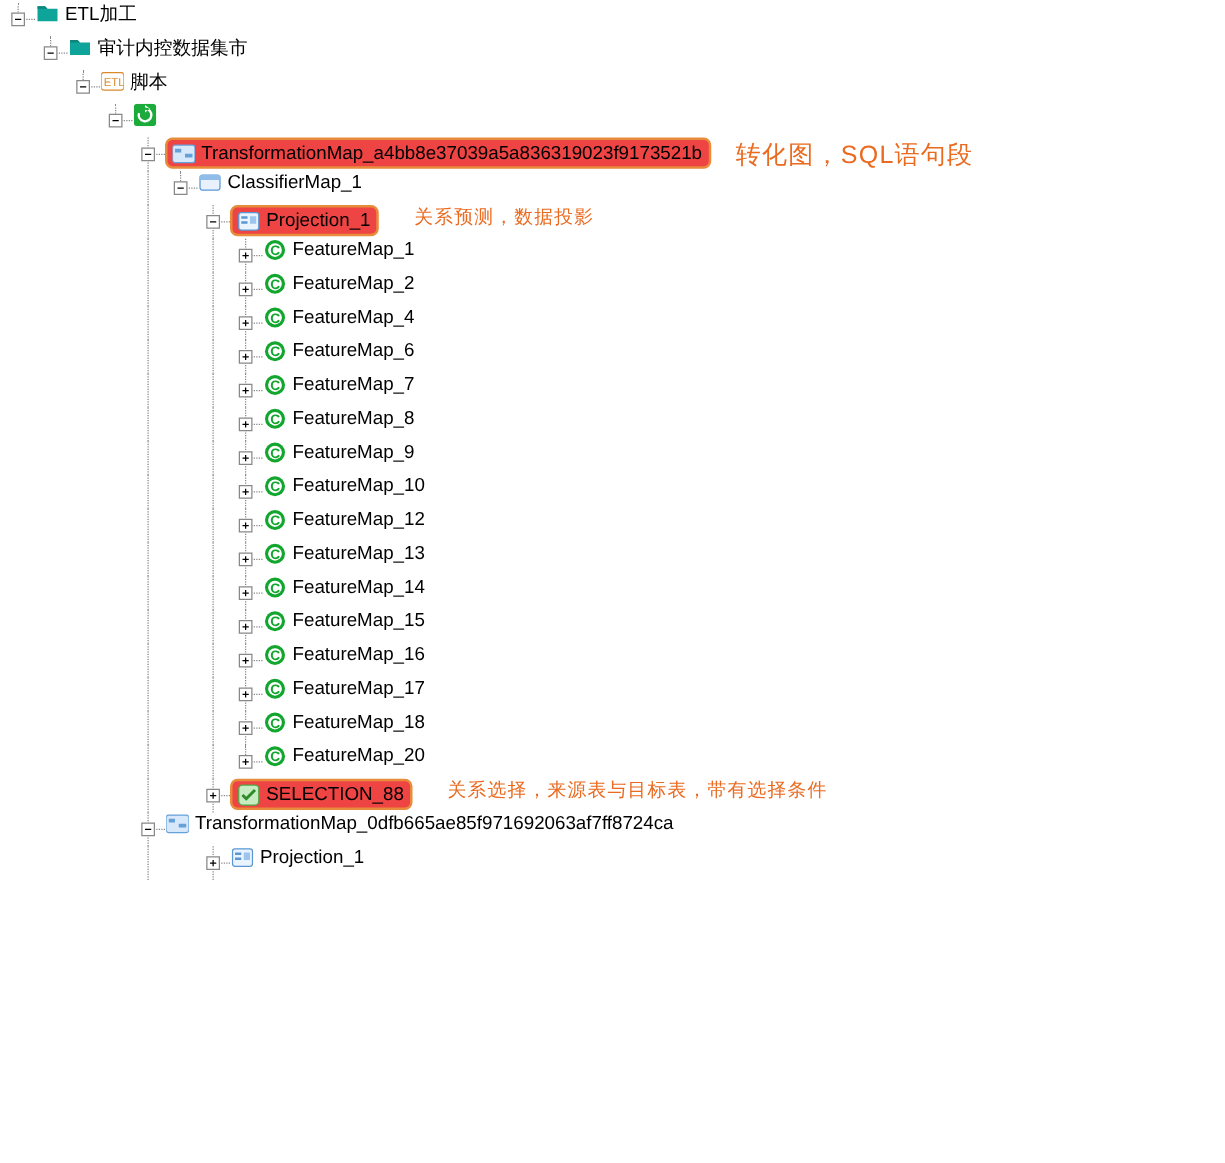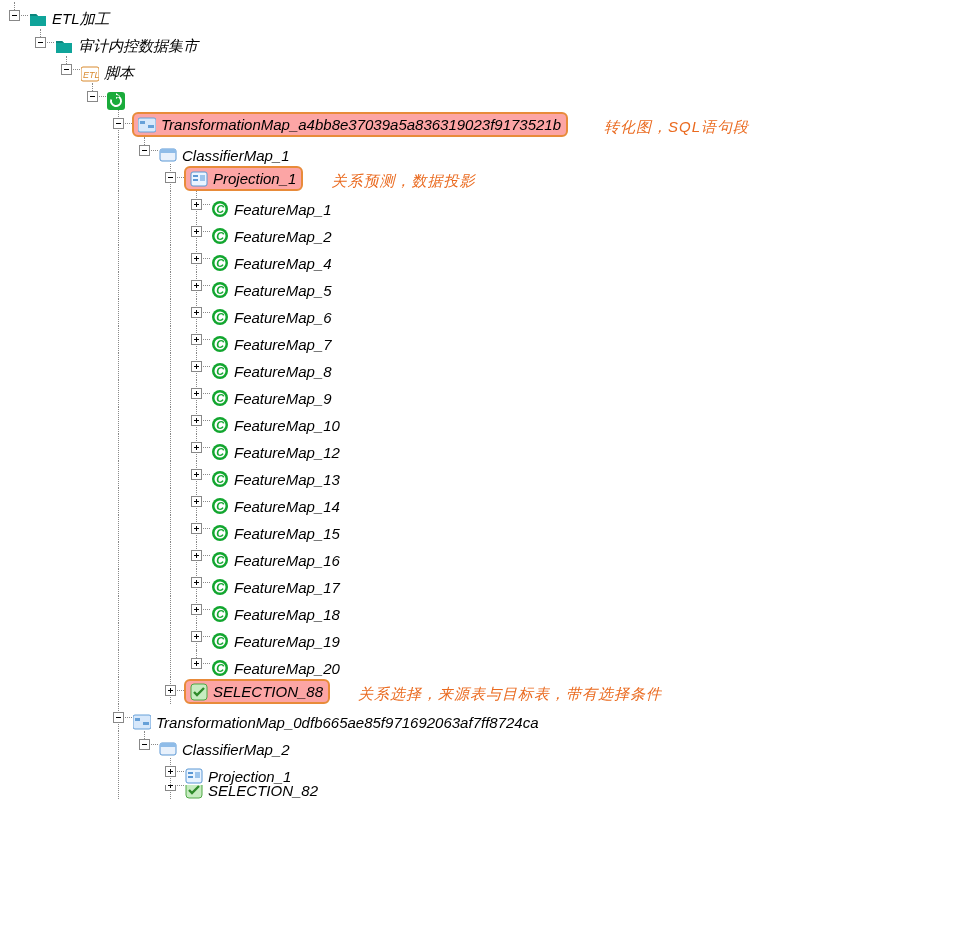--- a/index.html
+++ b/index.html
@@ -10,24 +10,23 @@
     color: #000;
     padding: 2px;
     width: 980px;
     height: 930px;
     overflow: hidden;
     position: relative;
   }
   .tree { position: relative; }
   .row {
     display: flex;
-    align-items: flex-end;
+    align-items: flex-start;
     height: 27px;
     white-space: nowrap;
-    font-style: italic;
   }
   .conn {
     display: inline-block;
     width: 26px;
     height: 27px;
     position: relative;
     flex-shrink: 0;
   }
   
   .conn.v::before {
@@ -107,31 +106,31 @@
     align-items: center;
     justify-content: center;
     margin-right: 2px;
     flex-shrink: 0;
   }
   .icon svg { display: block; }
   .label { padding: 0 2px; }
   .hl {
     border: 2px solid #e88b3a;
     border-radius: 6px;
-    background: #fca5a5;
+    background: #ef4444;
     display: inline-flex;
     align-items: center;
     padding: 0 3px;
     height: 25px;
   }
   .annot {
     color: #ea6a1f;
-    font-size: 15px;
+    font-size: 20px;
     letter-spacing: 1px;
-    margin-left: 36px;
+    margin-left: 20px;
   }
   .annot.sm { margin-left: 28px; font-size: 15px; }
 </style>
 </head>
 <body>
 
 <svg width="0" height="0" style="position:absolute">
   <defs>
     <g id="i-folder-teal">
       <path d="M1 3h6l2 2h8v10H1z" fill="#0fa49a"></path>
@@ -352,38 +351,20 @@
         <span class="conn blank"></span>
         <span class="conn v"></span>
         <span class="conn t">
           <span class="expander plus"></span>
         </span>
         <span class="icon">
           <svg width="18" height="18">
             <use href="#i-feat"></use>
           </svg>
         </span>
-        <span class="label">FeatureMap_5</span>
-      </div>
-      <div class="row">
-        <span class="conn blank"></span>
-        <span class="conn blank"></span>
-        <span class="conn blank"></span>
-        <span class="conn blank"></span>
-        <span class="conn v"></span>
-        <span class="conn blank"></span>
-        <span class="conn v"></span>
-        <span class="conn t">
-          <span class="expander plus"></span>
-        </span>
-        <span class="icon">
-          <svg width="18" height="18">
-            <use href="#i-feat"></use>
-          </svg>
-        </span>
         <span class="label">FeatureMap_6</span>
       </div>
       <div class="row">
         <span class="conn blank"></span>
         <span class="conn blank"></span>
         <span class="conn blank"></span>
         <span class="conn blank"></span>
         <span class="conn v"></span>
         <span class="conn blank"></span>
         <span class="conn v"></span>
@@ -569,38 +550,20 @@
         <span class="conn v"></span>
         <span class="conn t">
           <span class="expander plus"></span>
         </span>
         <span class="icon">
           <svg width="18" height="18">
             <use href="#i-feat"></use>
           </svg>
         </span>
         <span class="label">FeatureMap_18</span>
-      </div>
-      <div class="row">
-        <span class="conn blank"></span>
-        <span class="conn blank"></span>
-        <span class="conn blank"></span>
-        <span class="conn blank"></span>
-        <span class="conn v"></span>
-        <span class="conn blank"></span>
-        <span class="conn v"></span>
-        <span class="conn t">
-          <span class="expander plus"></span>
-        </span>
-        <span class="icon">
-          <svg width="18" height="18">
-            <use href="#i-feat"></use>
-          </svg>
-        </span>
-        <span class="label">FeatureMap_19</span>
       </div>
       <div class="row">
         <span class="conn blank"></span>
         <span class="conn blank"></span>
         <span class="conn blank"></span>
         <span class="conn blank"></span>
         <span class="conn v"></span>
         <span class="conn blank"></span>
         <span class="conn v"></span>
         <span class="conn l">
@@ -647,66 +610,33 @@
         <span class="expander"></span>
       </span>
     <span class="icon">
         <svg width="18" height="18">
           <use href="#i-map"></use>
         </svg>
       </span>
     <span class="label">TransformationMap_0dfb665ae85f971692063af7ff8724ca</span>
   </div>
 
-  <div class="row">
-    <span class="conn blank"></span>
-      <span class="conn blank"></span>
-      <span class="conn blank"></span>
-      <span class="conn blank"></span>
-    <span class="conn v"></span>
-    <span class="conn l">
-        <span class="expander"></span>
-      </span>
-    <span class="icon">
-        <svg width="18" height="18">
-          <use href="#i-class"></use>
-        </svg>
-      </span>
-    <span class="label">ClassifierMap_2</span>
-  </div>
 
   <div class="row">
     <span class="conn blank"></span>
       <span class="conn blank"></span>
       <span class="conn blank"></span>
       <span class="conn blank"></span>
     <span class="conn v"></span>
       <span class="conn blank"></span>
     <span class="conn t">
         <span class="expander plus"></span>
       </span>
     <span class="icon">
         <svg width="18" height="18">
           <use href="#i-proj"></use>
         </svg>
       </span>
     <span class="label">Projection_1</span>
   </div>
 
-  <div class="row" style="height:14px;overflow:hidden">
-    <span class="conn blank"></span>
-      <span class="conn blank"></span>
-      <span class="conn blank"></span>
-      <span class="conn blank"></span>
-    <span class="conn v"></span>
-      <span class="conn blank"></span>
-    <span class="conn t">
-        <span class="expander plus"></span>
-      </span>
-    <span class="icon">
-        <svg width="18" height="18">
-          <use href="#i-sel"></use>
-        </svg>
-      </span>
-    <span class="label">SELECTION_82</span>
-  </div>
 
 </div>
 
 </body></html>

